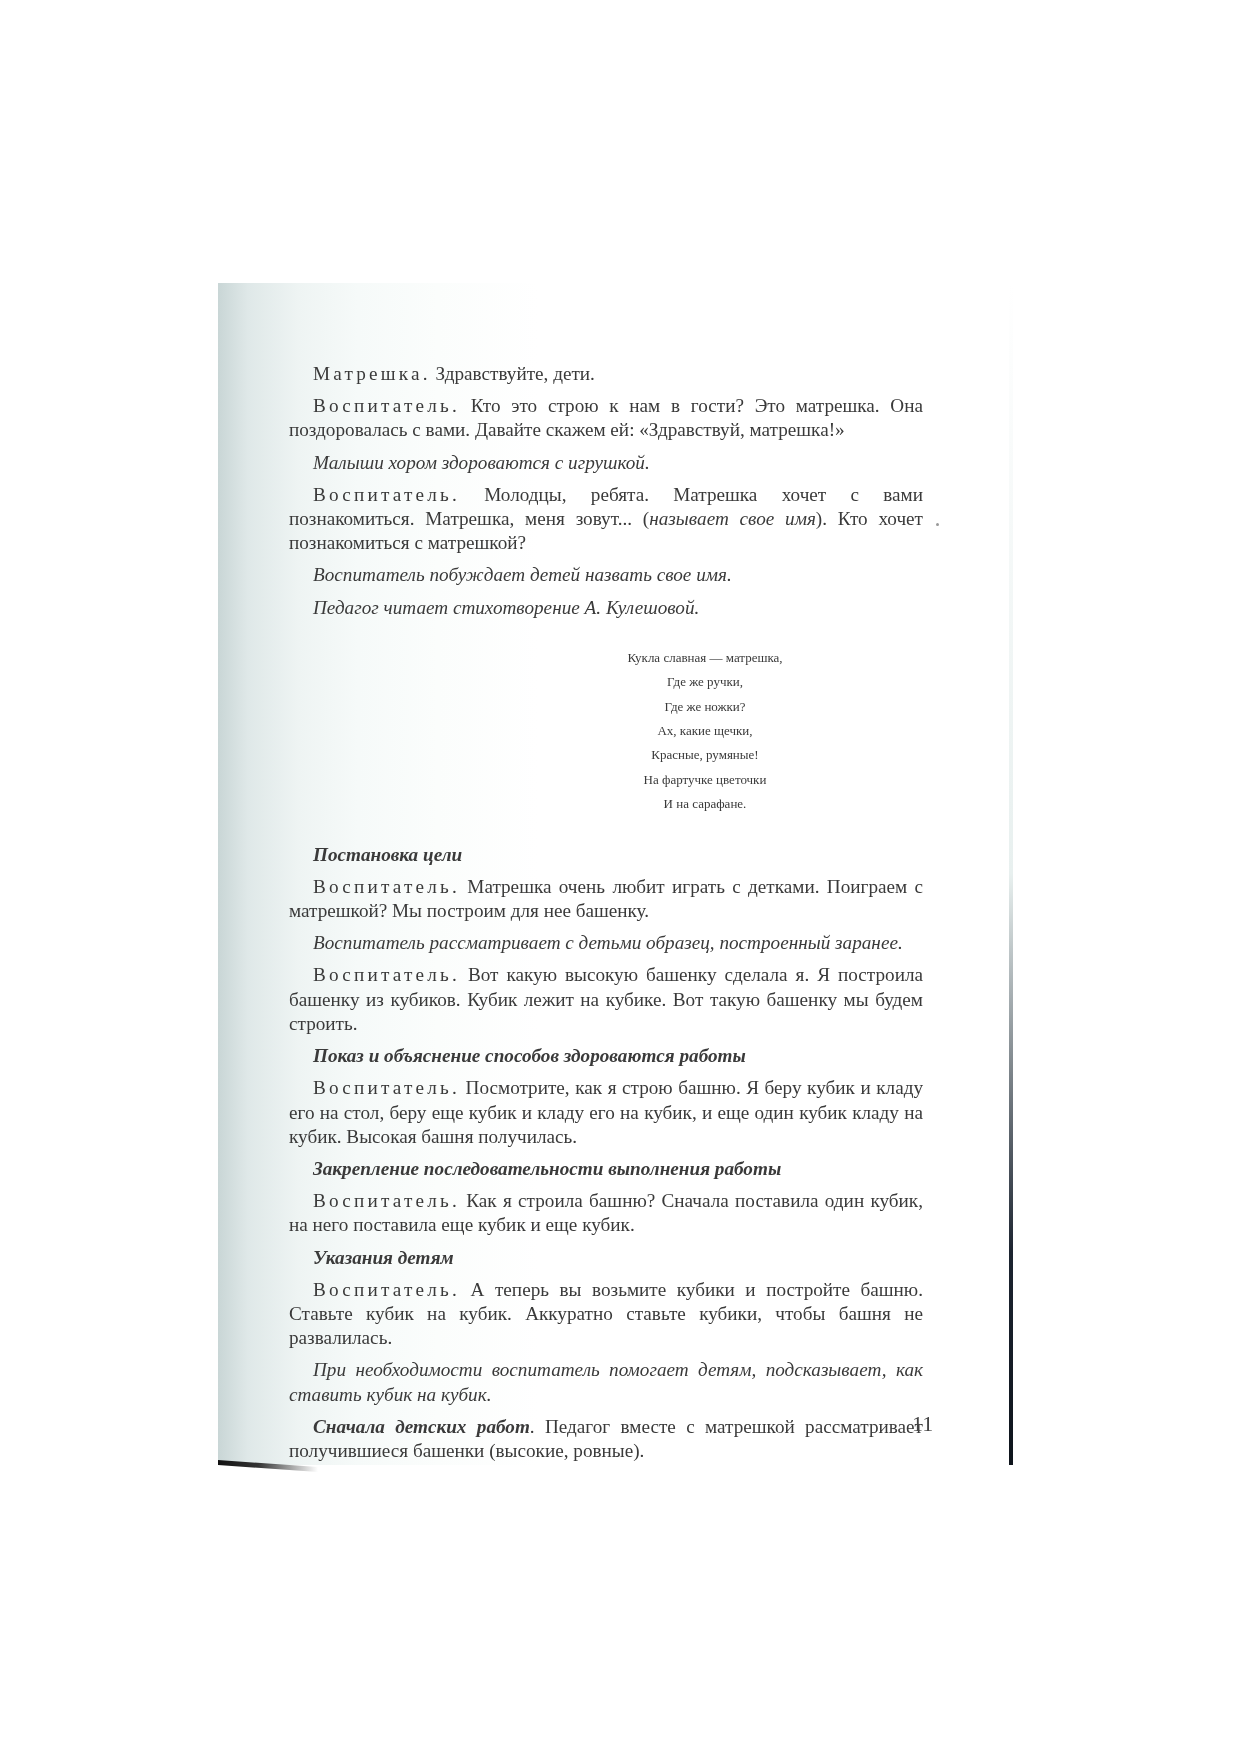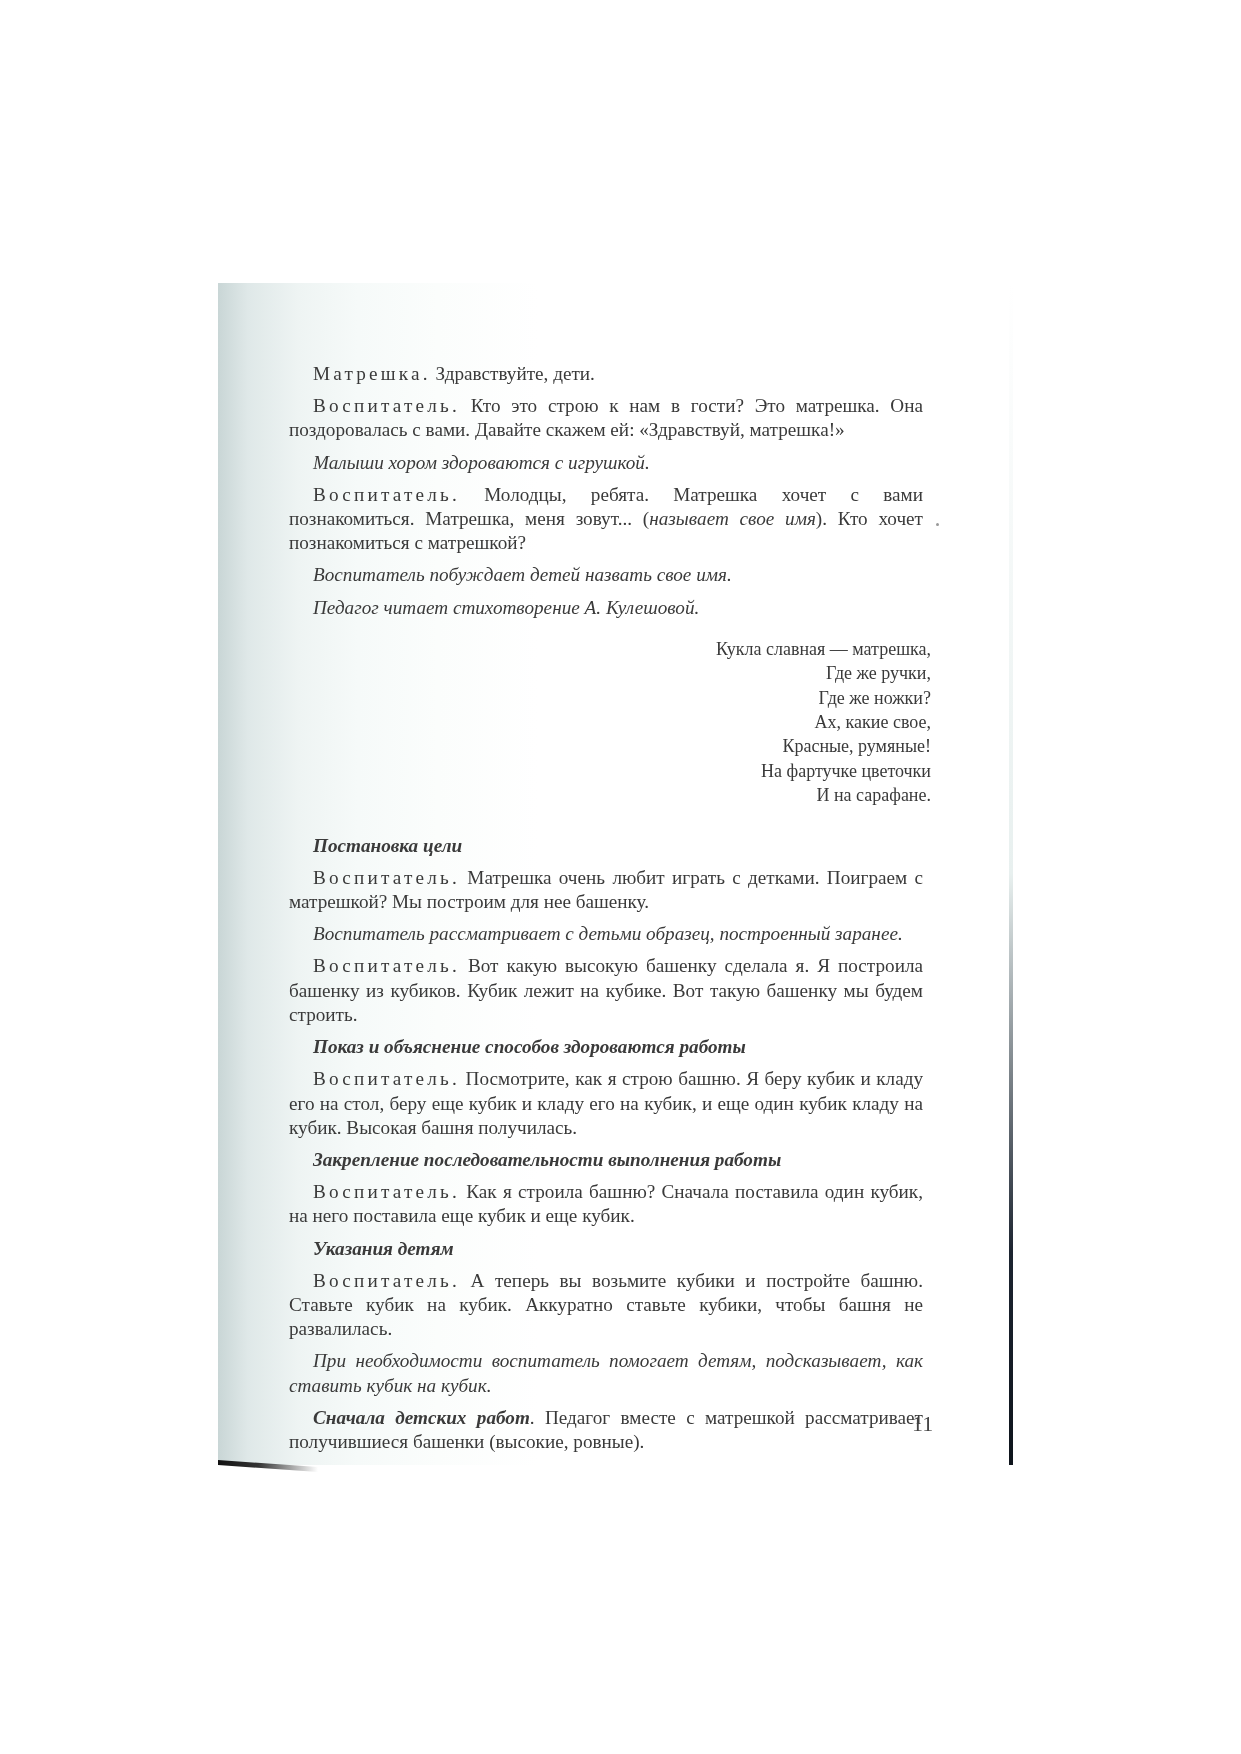--- a/index.html
+++ b/index.html
@@ -63,25 +63,25 @@
       font-style: italic;
     }
     .bi {
       font-style: italic;
       font-weight: bold;
     }
     .b {
       font-weight: bold;
     }
     .poem {
-      margin: 17px 0 26px 198px;
+      margin: 26px 0 26px 198px;
       text-indent: 0;
-      font-size: 18px;
+      font-size: 13px;
       line-height: 24.4px;
-      text-align: right;
+      text-align: center;
     }
     .poem div {
       text-indent: 0;
     }
     .section-title {
       margin-top: 0;
     }
     .page-number {
       position: absolute;
       left: 912px;
@@ -115,21 +115,21 @@
   <p><span class="spk">Воспитатель.</span><span> Молодцы, ребята. Матрешка хочет с вами познакомиться. Матрешка, меня зовут... (</span><span class="it">называет свое имя</span><span>). Кто хочет познакомиться с матрешкой?</span></p>
 
   <p class="it">Воспитатель побуждает детей назвать свое имя.</p>
 
   <p class="it">Педагог читает стихотворение А. Кулешовой.</p>
 
   <div class="poem">
     <div>Кукла славная — матрешка,</div>
     <div>Где же ручки,</div>
     <div>Где же ножки?</div>
-    <div>Ах, какие свое,</div>
+    <div>Ах, какие щечки,</div>
     <div>Красные, румяные!</div>
     <div>На фартучке цветочки</div>
     <div>И на сарафане.</div>
   </div>
 
 
   <p class="bi">Постановка цели</p>
 
   <p><span class="spk">Воспитатель.</span><span> Матрешка очень любит играть с детками. Поиграем с матрешкой? Мы построим для нее башенку.</span></p>
 

